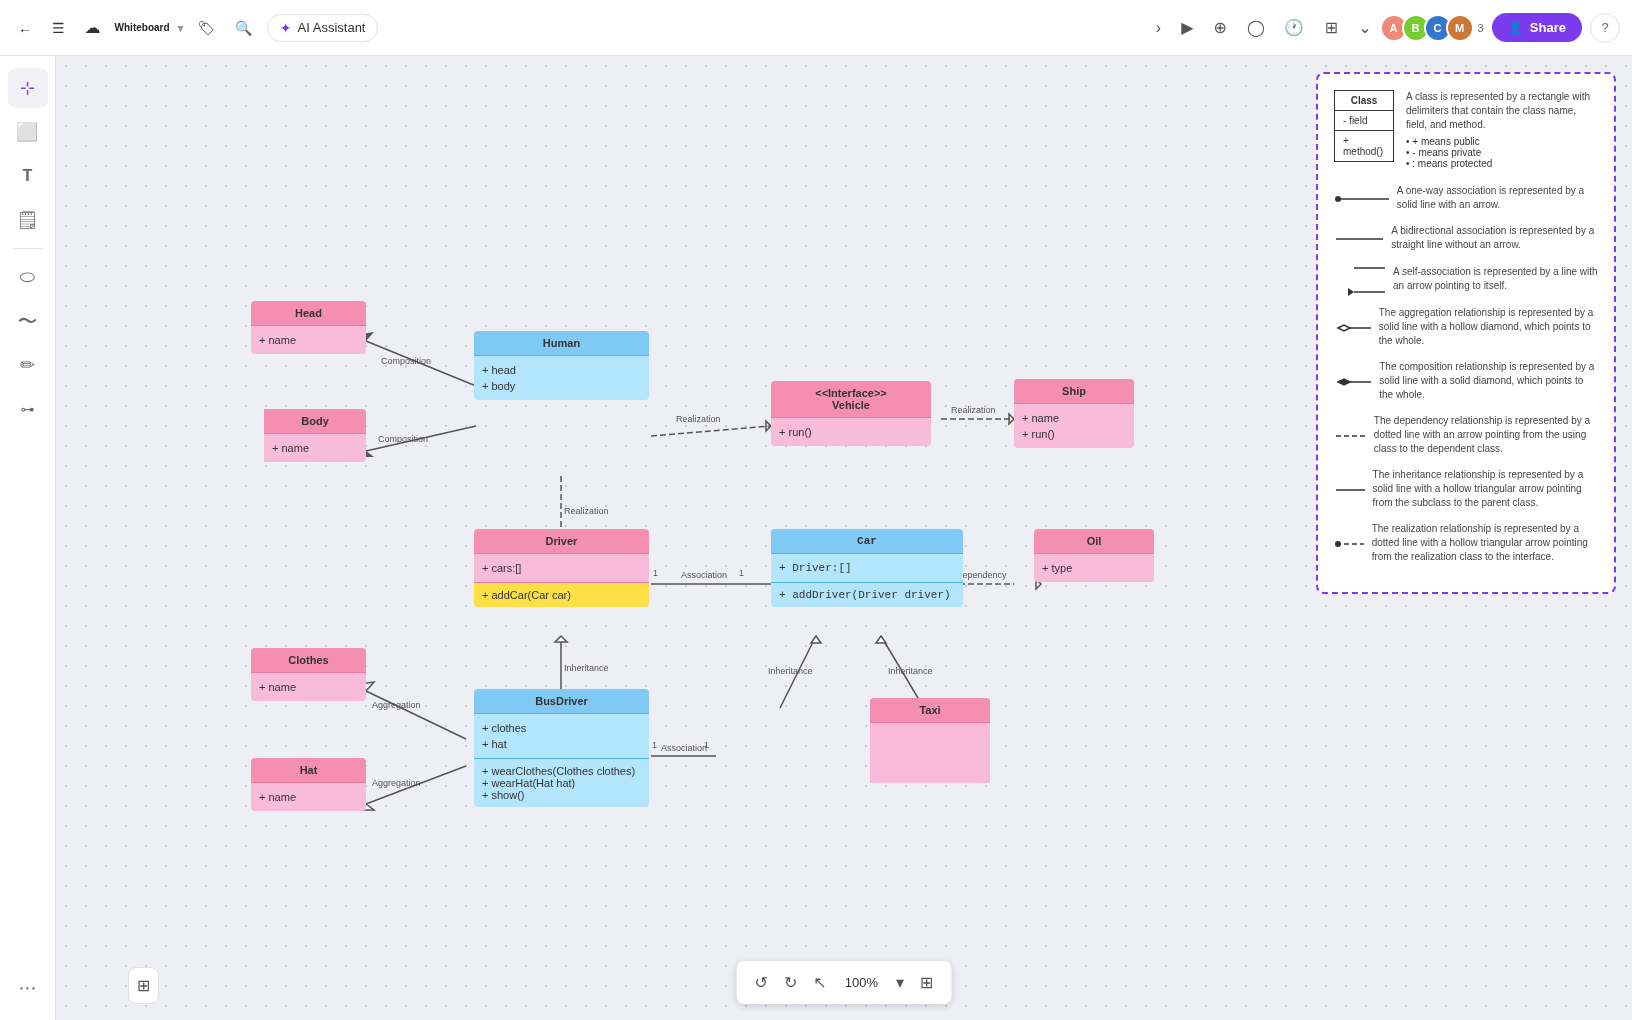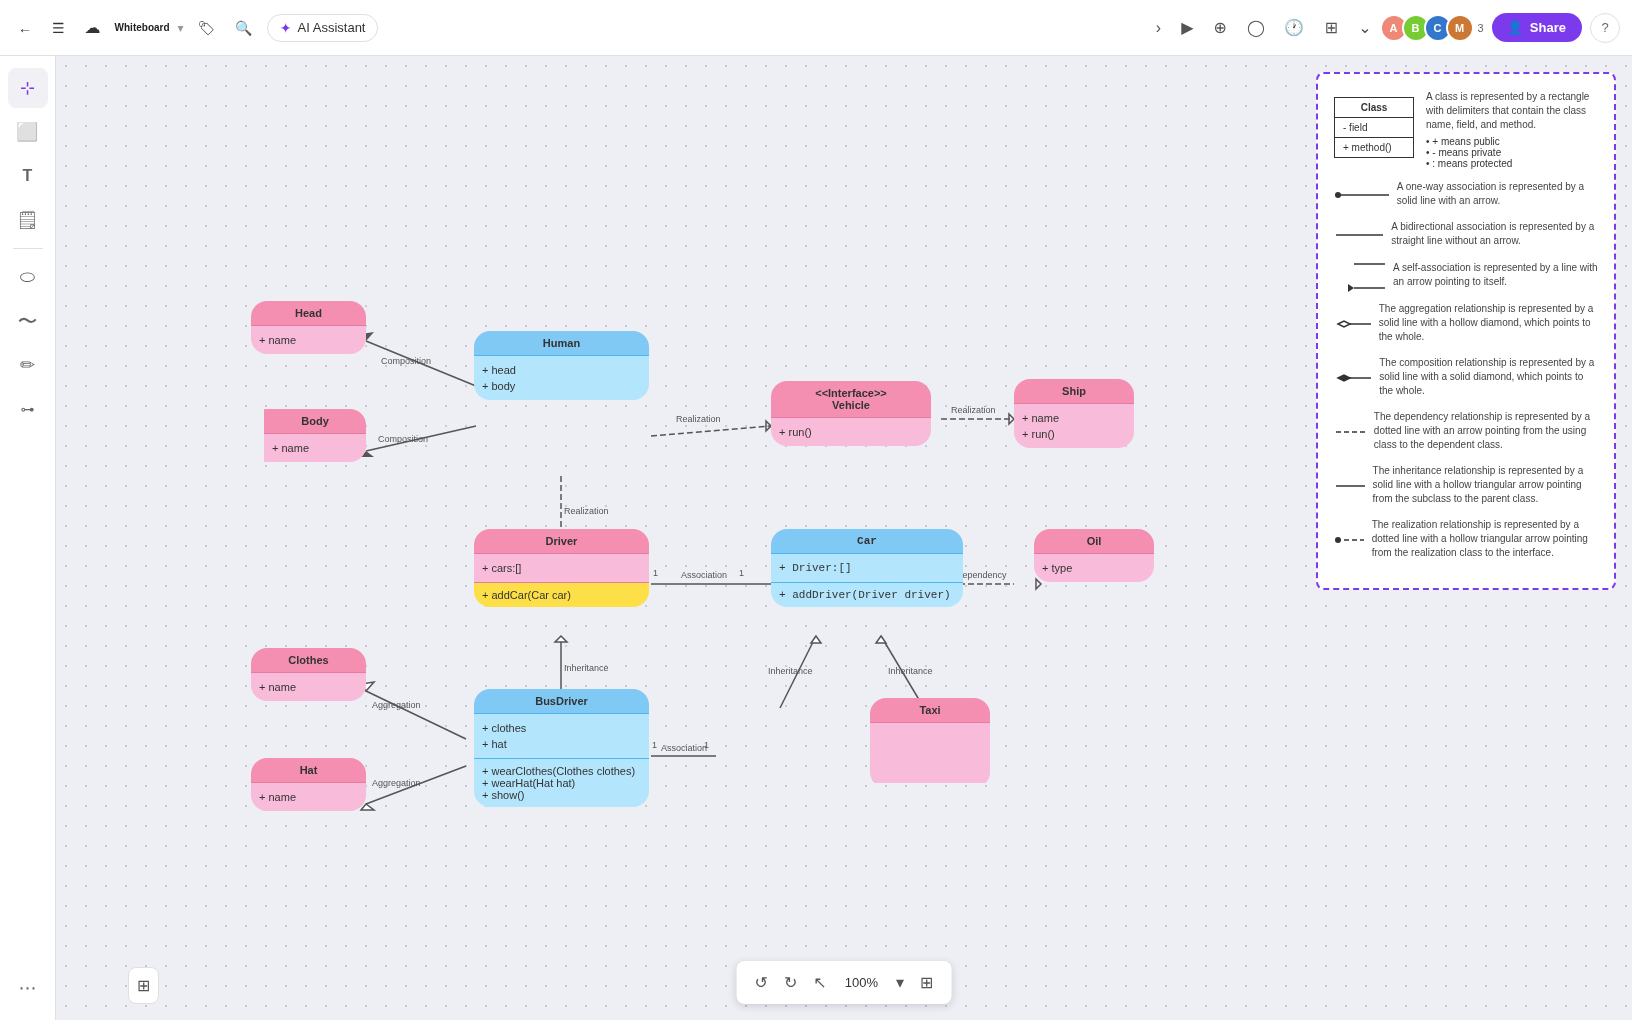--- a/index.html
+++ b/index.html
@@ -61,21 +61,21 @@
       background-image: radial-gradient(circle, #c8c8d8 1px, transparent 1px);
       background-size: 20px 20px;
     }
 
     
     .diagram { position: absolute; top: 100px; left: 80px; }
 
     
     .uml-class {
       position: absolute;
-      border-radius: 16px;
+      border-radius: 4px;
       overflow: hidden;
       font-size: 11px;
     }
     .uml-pink .uml-header { background: #f48fb1; color: #333; font-weight: 600; text-align: center; padding: 6px 8px; border-bottom: 1px solid #e879a0; }
     .uml-pink .uml-body { background: #f8bbd9; padding: 6px 8px; color: #333; }
     .uml-blue .uml-header { background: #81c9f5; color: #333; font-weight: 600; text-align: center; padding: 6px 24px; border-bottom: 1px solid #4db6f0; }
     .uml-blue .uml-body { background: #b3e5fc; padding: 6px 8px; color: #333; }
     .uml-body div { padding: 2px 0; }
     .uml-body2 { background: #b3e5fc; padding: 6px 8px; border-top: 1px solid #4db6f0; color: #333; }
     .uml-body2-pink { background: #fde047; padding: 6px 8px; border-top: 1px solid #e879a0; color: #333; }
@@ -352,21 +352,21 @@
       <div class="uml-class uml-pink" style="left:734px; top:562px; width:120px; height:90px;">
         <div class="uml-header">Taxi</div>
         <div class="uml-body" style="height:60px;"></div>
       </div>
 
     </div>
 
     <div class="legend-panel">
       <div style="display:flex; gap:12px; margin-bottom:10px;">
         <div>
-          <div class="legend-class-box" style="width:80px;margin-top:7px;">
+          <div class="legend-class-box" style="width:60px;">
             <div class="legend-class-header">Class</div>
             <div class="legend-class-body">- field</div>
             <div class="legend-class-body2">+ method()</div>
           </div>
         </div>
         <div style="flex:1;">
           <div class="legend-desc">A class is represented by a rectangle with delimiters that contain the class name, field, and method.</div>
           <div style="margin-top:4px; font-size:10px;">
             <div>• + means public</div>
             <div>• - means private</div>

